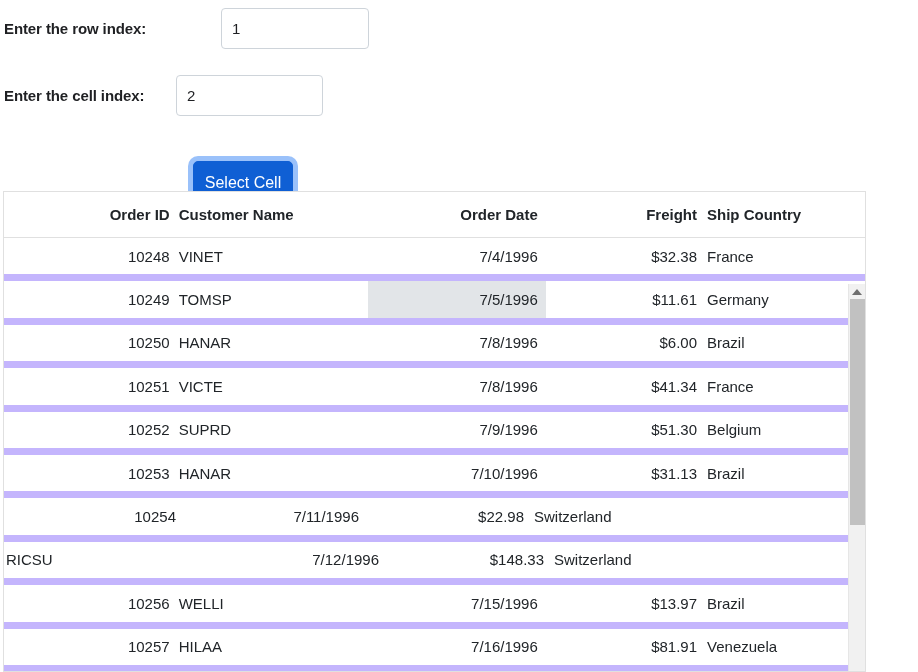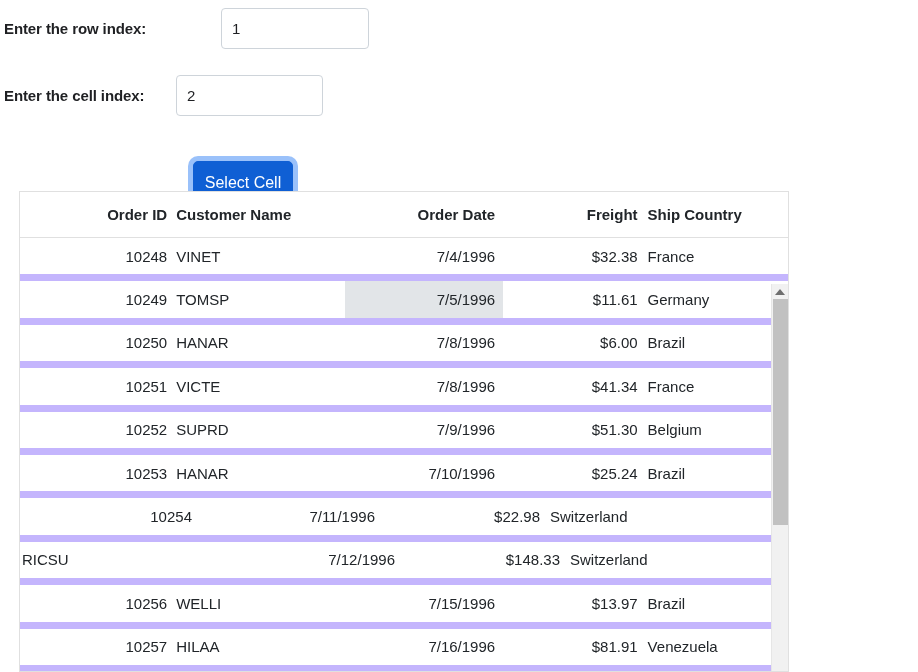--- a/index.html
+++ b/index.html
@@ -52,22 +52,22 @@
     line-height: 1;
     cursor: pointer;
     box-shadow: 0 0 0 5px rgba(126,176,248,0.78);
     padding: 0;
     margin-top: 36px;
   }
 
   
   .grid {
     position: absolute;
-    left: 19px; top: 191px;
-    width: 770px; height: 481px;
+    left: 3px; top: 191px;
+    width: 863px; height: 481px;
     border: 1px solid #e0e0e0;
     background: #fca5a5;
     overflow: hidden;
   }
   .grid-header {
     height: 46px;
     border-bottom: 1px solid #e0e0e0;
     display: flex;
     align-items: center;
     background: #fff;
@@ -202,21 +202,21 @@
             <div class="cell c-orderid">10252</div>
             <div class="cell c-customer">SUPRD</div>
             <div class="cell c-orderdate">7/9/1996</div>
             <div class="cell c-freight">$51.30</div>
             <div class="cell c-country">Belgium</div>
           </div>
           <div class="grid-row">
             <div class="cell c-orderid">10253</div>
             <div class="cell c-customer">HANAR</div>
             <div class="cell c-orderdate">7/10/1996</div>
-            <div class="cell c-freight">$25.24</div>
+            <div class="cell c-freight">$31.13</div>
             <div class="cell c-country">Brazil</div>
           </div>
           <div class="grid-row">
             <div class="cell c-orderid">10254</div>
             <div class="cell c-orderdate">7/11/1996</div>
             <div class="cell c-freight">$22.98</div>
             <div class="cell c-country">Switzerland</div>
           </div>
           <div class="grid-row">
             <div class="cell c-customer">RICSU</div>

